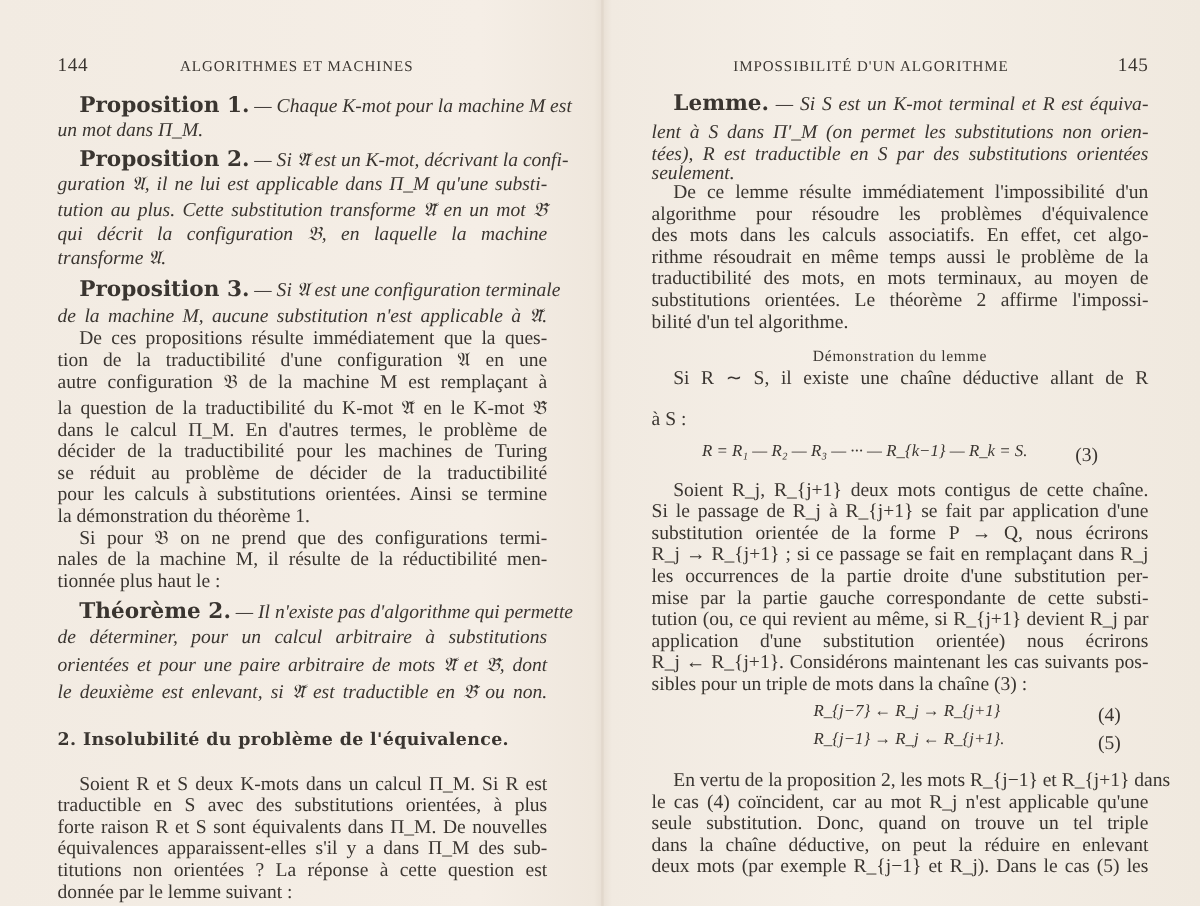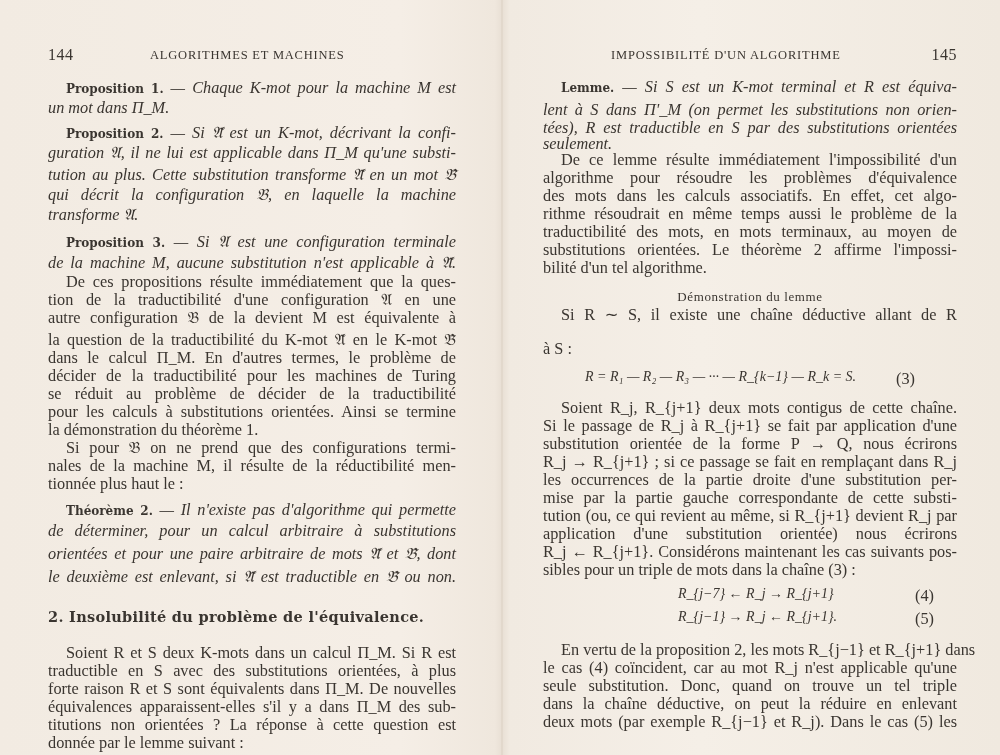--- a/index.html
+++ b/index.html
@@ -25,21 +25,21 @@
   .left .running-head .title { left:102px; }
   .right .running-head .num { right:0; }
   .right .running-head .title { left:68px; }
   .line {
     position:absolute; left:0; white-space:nowrap;
     font-family:"Liberation Serif", serif; font-size:16.3px; line-height:20px;
   }
   .just { text-align:justify; text-align-last:justify; width:100%; }
   .ind { padding-left:18px; box-sizing:border-box; }
   .it { font-style:italic; }
-  .b { font-weight:bold; font-family:"DejaVu Serif", serif; font-size:12px; }
+  .b { font-weight:bold; font-family:"DejaVu Serif", serif; font-size:18px; }
   .sec { font-weight:bold; font-family:"DejaVu Serif", serif; font-size:14.5px; letter-spacing:0.3px; }
   .sc { font-size:13px; letter-spacing:0.6px; }
   .center { width:100%; text-align:center; }
   .eq { position:absolute; font-family:"Liberation Serif", serif; font-size:14px; font-style:italic; white-space:nowrap; }
   .eqnum { position:absolute; font-family:"Liberation Serif", serif; font-size:16.3px; }
 </style>
 </head>
 <body>
 
 <div class="spread"></div>
@@ -56,21 +56,21 @@
   <div class="line just ind" style="top:123px"><span class="b">Proposition 2.</span><span class="it"> — Si 𝔄̃ est un K-mot, décrivant la confi-</span></div>
   <div class="line just it" style="top:143px">guration 𝔄, il ne lui est applicable dans Π_M qu'une substi-</div>
   <div class="line just it" style="top:165px">tution au plus. Cette substitution transforme 𝔄̃ en un mot 𝔅̃</div>
   <div class="line just it" style="top:185px">qui décrit la configuration 𝔅, en laquelle la machine</div>
   <div class="line it" style="top:205px">transforme 𝔄.</div>
 
   <div class="line just ind" style="top:232px"><span class="b">Proposition 3.</span><span class="it"> — Si 𝔄 est une configuration terminale</span></div>
   <div class="line just it" style="top:253px">de la machine M, aucune substitution n'est applicable à 𝔄̃.</div>
   <div class="line just ind" style="top:272px">De ces propositions résulte immédiatement que la ques-</div>
   <div class="line just" style="top:290px">tion de la traductibilité d'une configuration 𝔄 en une</div>
-  <div class="line just" style="top:308px">autre configuration 𝔅 de la devient M est équivalente à</div>
+  <div class="line just" style="top:308px">autre configuration 𝔅 de la machine M est remplaçant à</div>
   <div class="line just" style="top:330px">la question de la traductibilité du K-mot 𝔄̃ en le K-mot 𝔅̃</div>
   <div class="line just" style="top:348px">dans le calcul Π_M. En d'autres termes, le problème de</div>
   <div class="line just" style="top:366px">décider de la traductibilité pour les machines de Turing</div>
   <div class="line just" style="top:384px">se réduit au problème de décider de la traductibilité</div>
   <div class="line just" style="top:402px">pour les calculs à substitutions orientées. Ainsi se termine</div>
   <div class="line" style="top:420px">la démonstration du théorème 1.</div>
   <div class="line just ind" style="top:438px">Si pour 𝔅 on ne prend que des configurations termi-</div>
   <div class="line just" style="top:456px">nales de la machine M, il résulte de la réductibilité men-</div>
   <div class="line" style="top:474px">tionnée plus haut le :</div>
 

